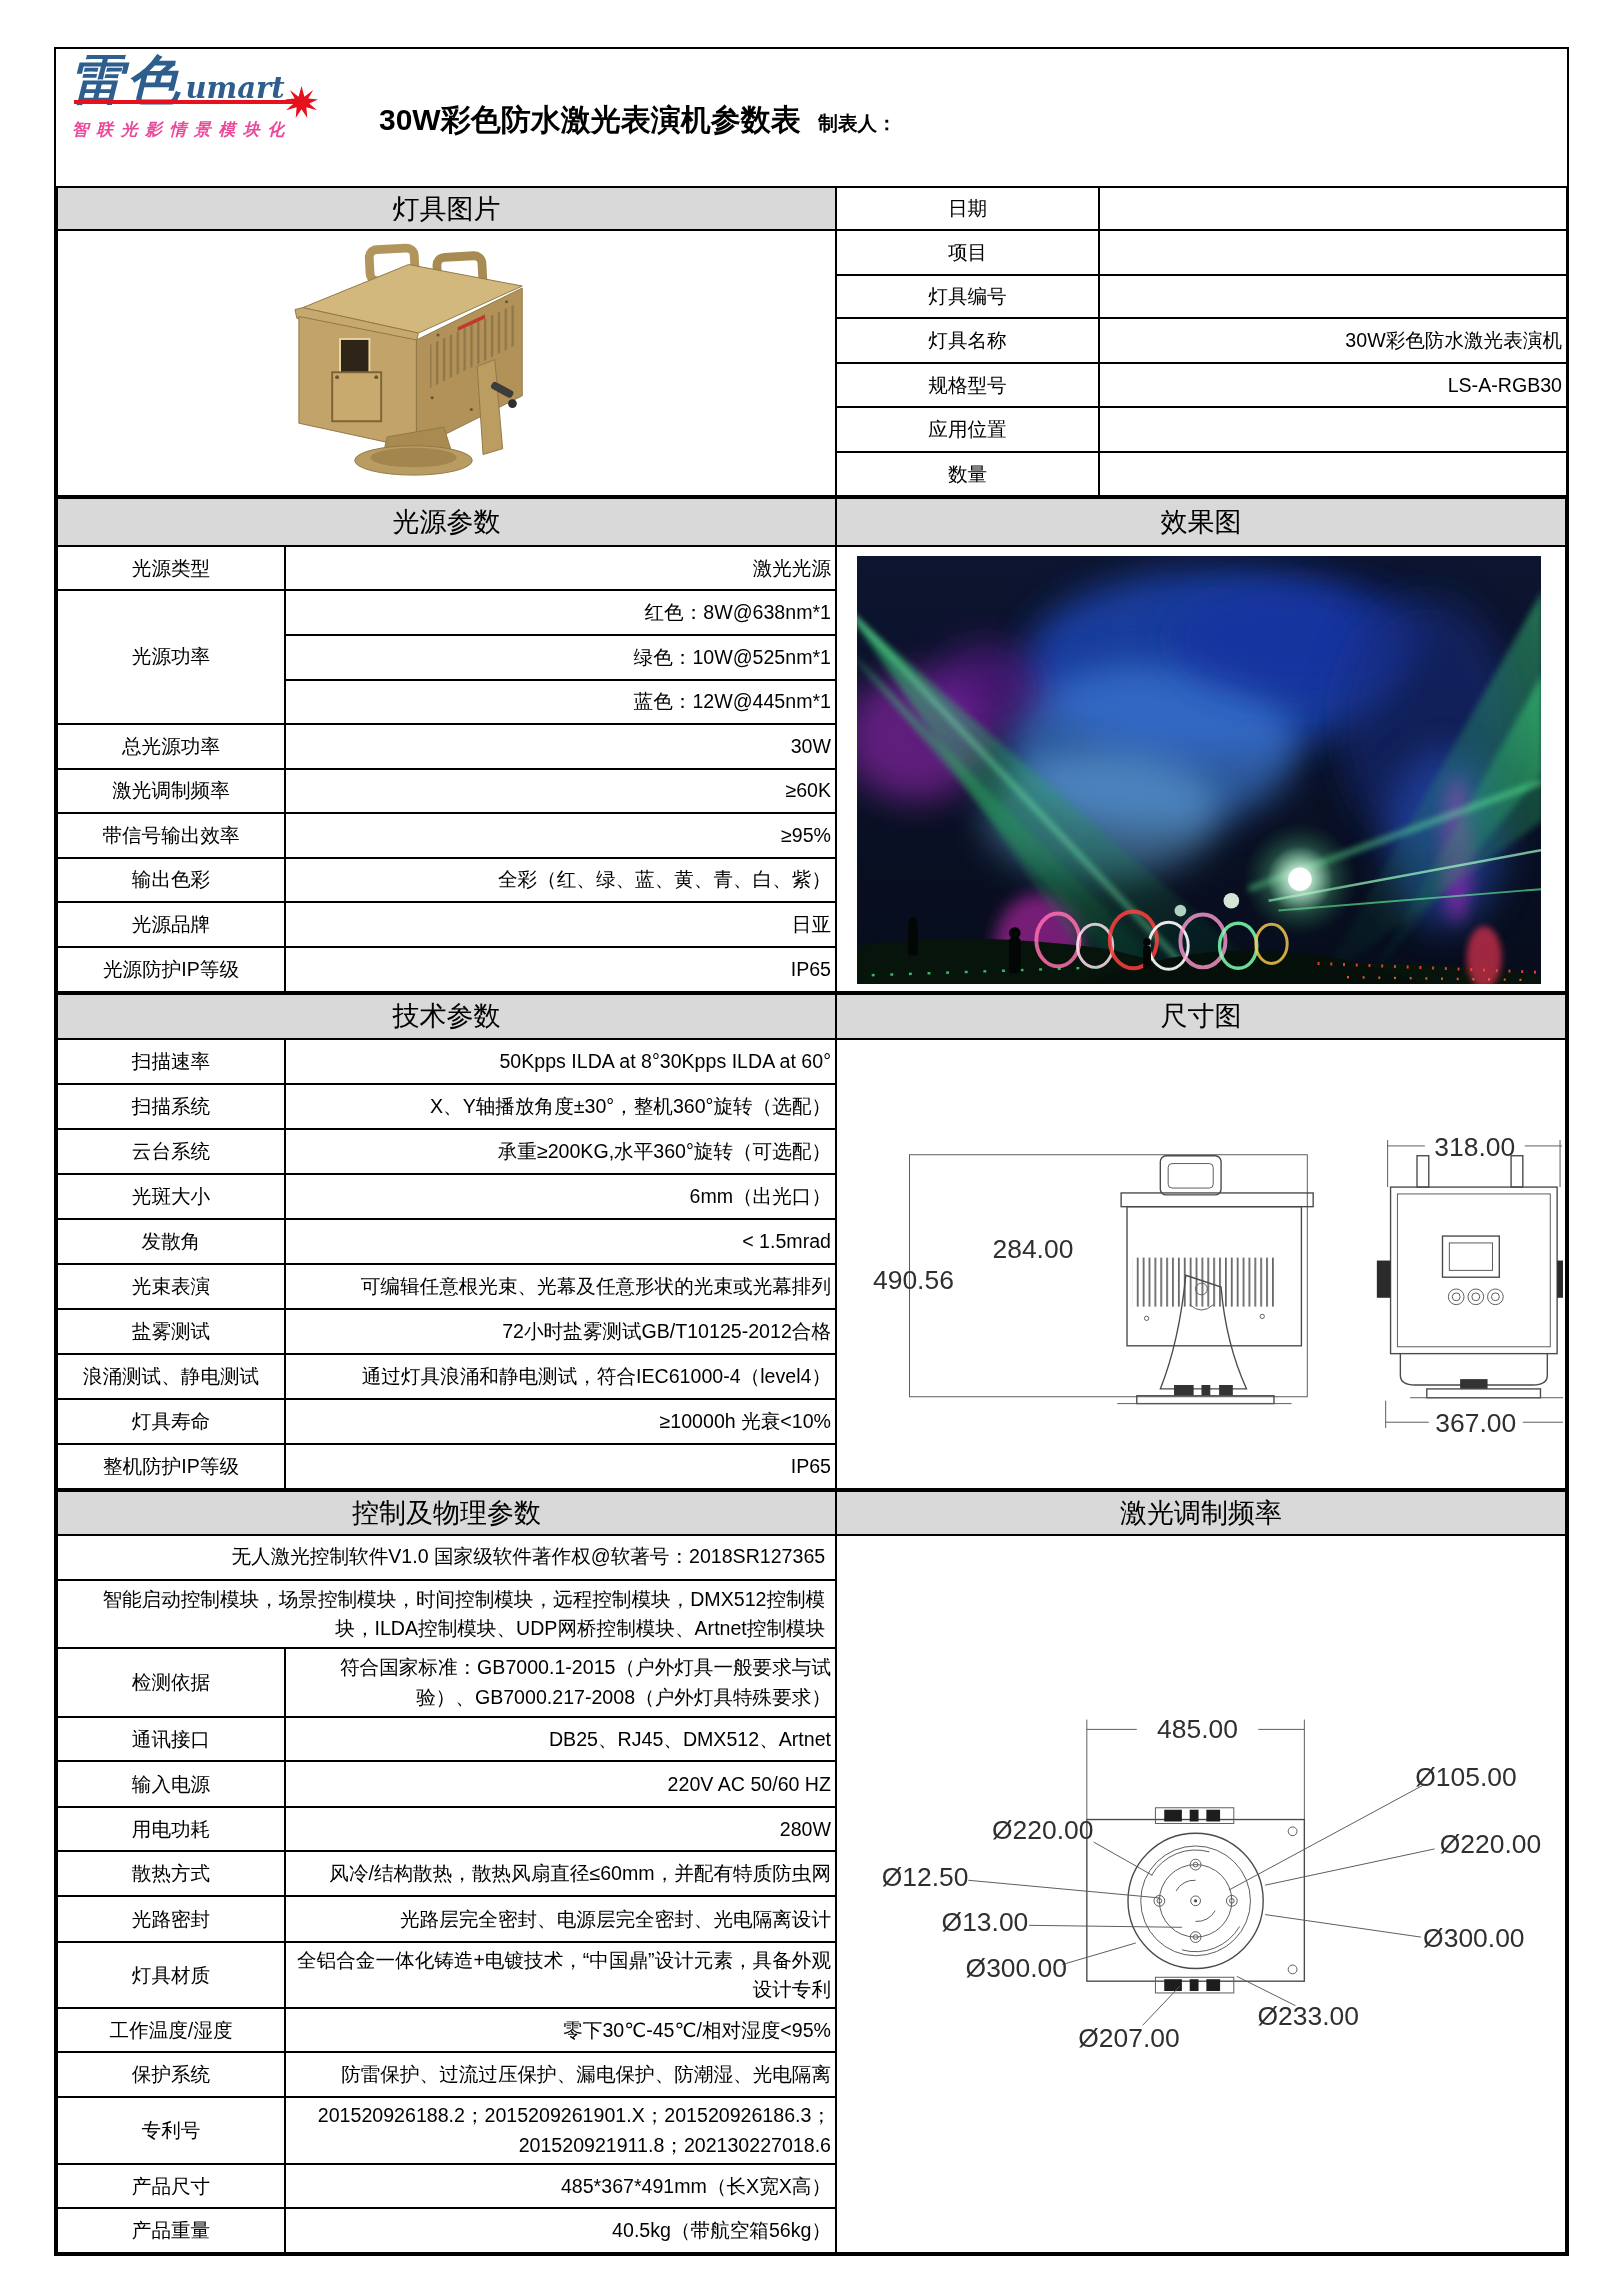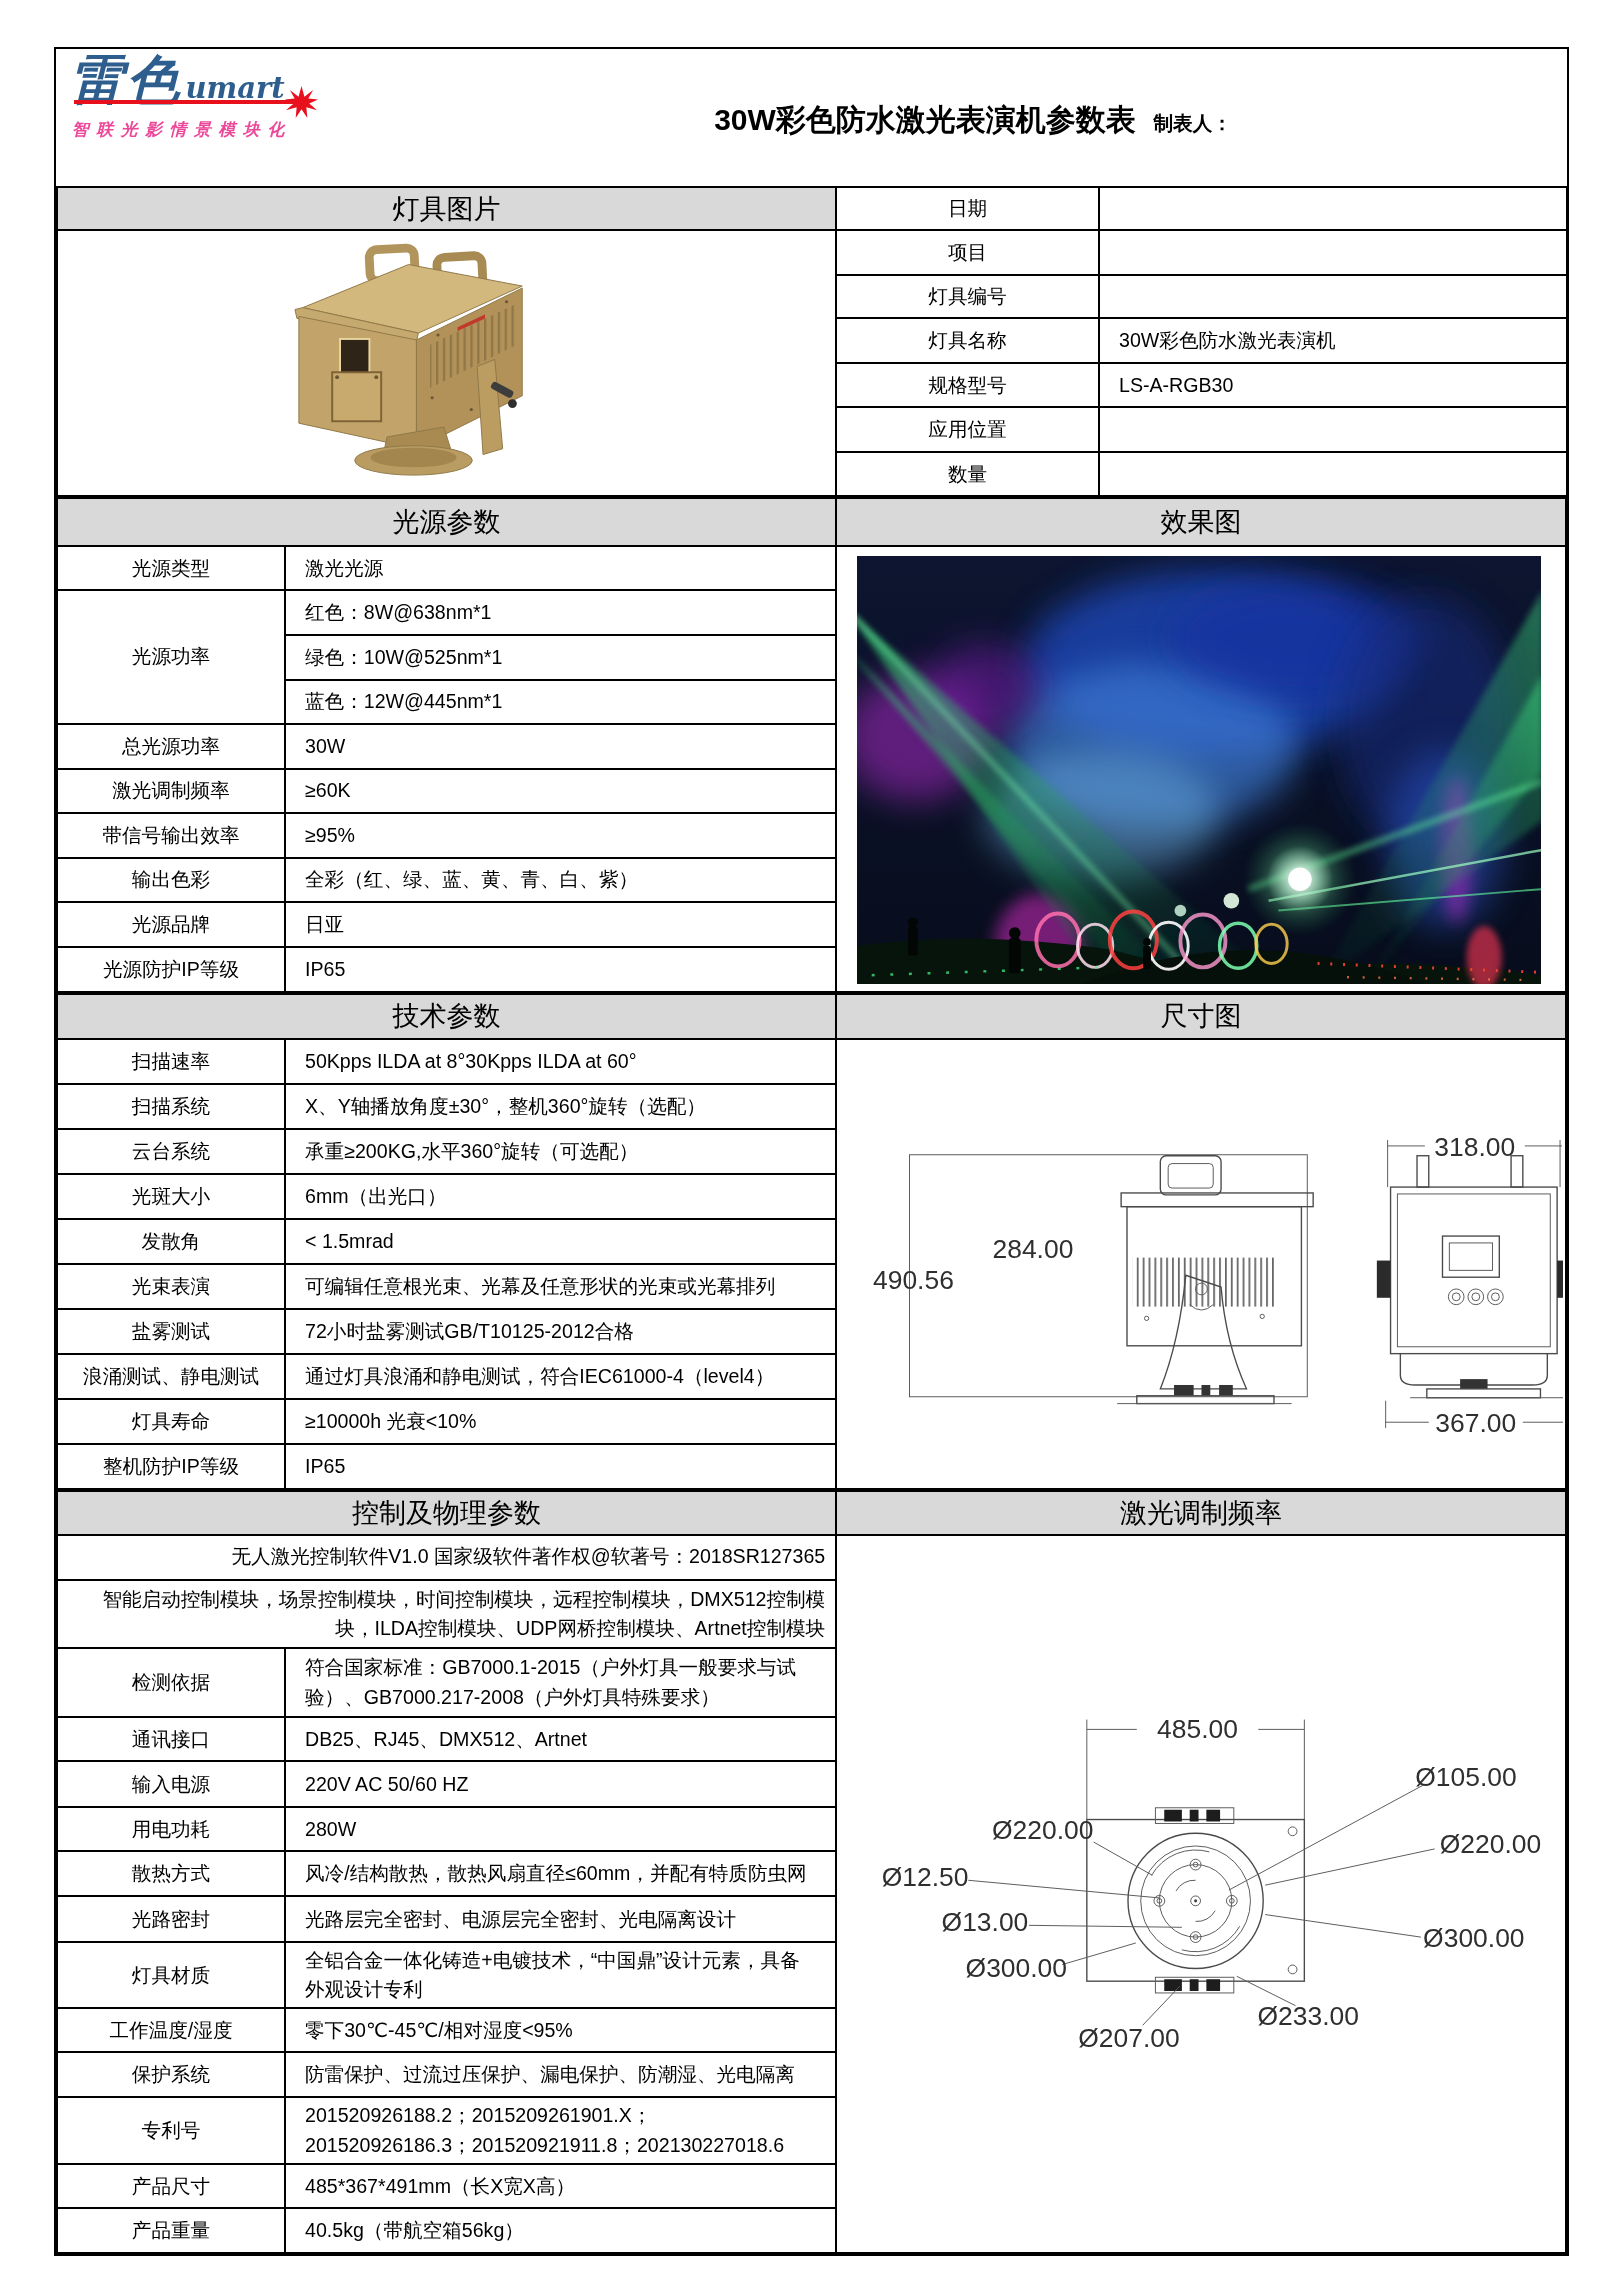--- a/index.html
+++ b/index.html
@@ -12,29 +12,29 @@
 
   
   .hdr { position:relative; height:137px; }
   .logo { position:absolute; left:13.7px; top:3.9px; width:314px; }
   .logo-row { white-space:nowrap; line-height:1; }
   .logo-cn { font-family:"DejaVu Serif","Liberation Serif",serif; font-style:italic; font-weight:bold; font-size:53px; color:#2d5e8e; letter-spacing:3.9px; }
   .logo-en { font-family:"DejaVu Serif","Liberation Serif",serif; font-style:italic; font-weight:bold; font-size:29px; color:#2d5e8e; margin-left:2px; }
   .logo-line { position:relative; width:223px; height:3.9px; background:#e8101c; margin:-5.9px 0 0 3.9px; }
   .logo-star { position:absolute; right:-21.6px; top:-13.7px; }
   .logo-tag { margin:13.7px 0 0 2px; font-family:"DejaVu Serif","Liberation Serif",serif; font-style:italic; font-weight:bold; font-size:16.7px; letter-spacing:7.8px; color:#ec4899; white-space:nowrap; }
-  .title-wrap { position:absolute; left:323px; right:0; top:51px; text-align:center; white-space:nowrap; }
+  .title-wrap { position:absolute; left:323px; right:0; top:51px; text-align:left; white-space:nowrap; }
   .page-title { font-size:30px; font-weight:bold; }
   .maker { font-size:19.6px; font-weight:bold; margin-left:17.6px; }
 
   
   table { border-collapse:collapse; table-layout:fixed; width:1509px; }
   td { border:2px solid #000; font-size:19.6px; overflow:hidden; vertical-align:middle; }
   .lab { text-align:center; padding:2px 3.9px;margin-left:17px; }
-  .val { text-align:left; padding:2px 19px; }
+  .val { text-align:right; padding:2px 4px; }
   .sec { background:#d9d9d9; font-weight:normal; text-align:center; font-size:27px; }
   .media { padding:0; text-align:center; vertical-align:middle; background:#fff; }
   .full { text-align:right; padding:3.9px 9.8px; line-height:1.4; }
   .wrap2 { line-height:1.5; }
   .h44{height:43px}.h45{height:44px}.h46{height:45px}.h47{height:46px}.h49{height:48px}
   .h67{height:66px}.h68{height:67px}.h70{height:69px}
 
   .prod-wrap { width:257px; margin:7.8px 0 7.8px 227px; }
   .fx { width:684px; height:428px; margin:8.8px 27.4px 6.9px 19.6px; overflow:hidden; background:#0b1224; }
   .diagram { display:block; }

